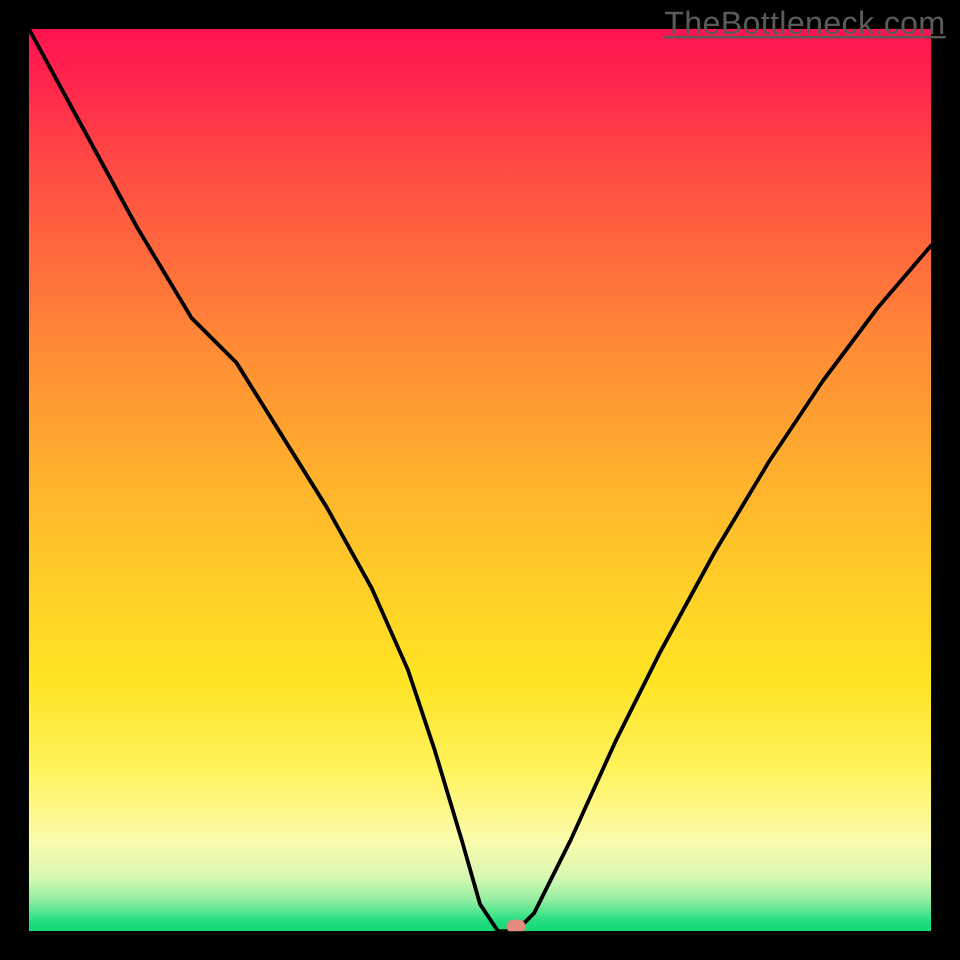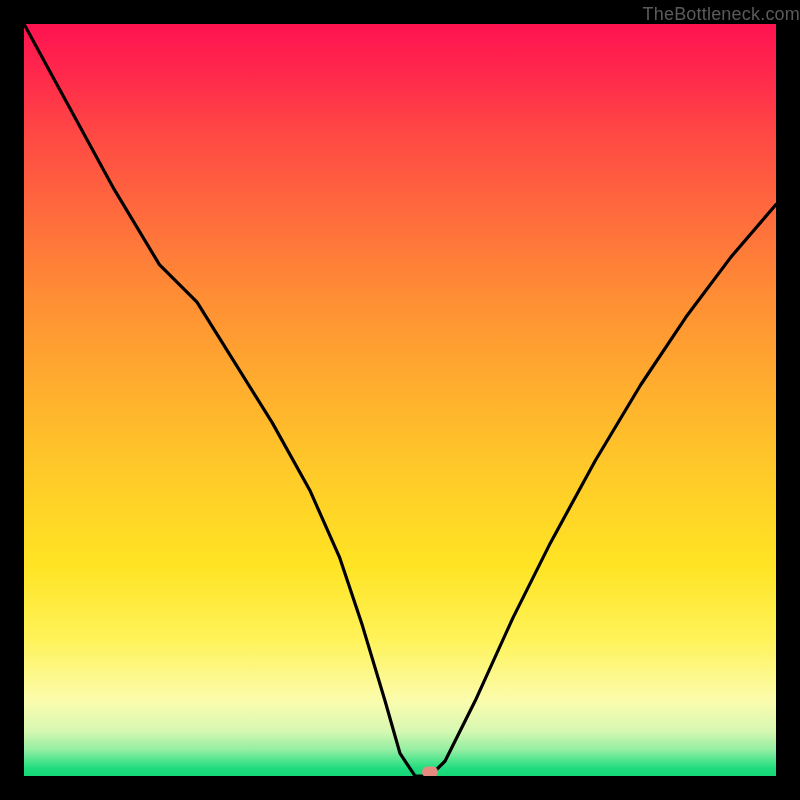--- a/index.html
+++ b/index.html
@@ -13,26 +13,27 @@
   }
   .frame {
     position: relative;
     width: 800px;
     height: 800px;
     background: #000;
   }
   .watermark {
     position: absolute;
     top: 4px;
-    right: 0;
+    right: 12px;
     color: #5a5a5a;
-    font-size: 18px;
+    font-size: 27px;
     font-weight: 500;
     letter-spacing: 0.2px;
     z-index: 10;
+    text-decoration: underline;
   }
   .plot-area {
     position: absolute;
     
     left: 24px;
     top: 24px;
     width: 752px;
     height: 752px;
     overflow: hidden;
   }

